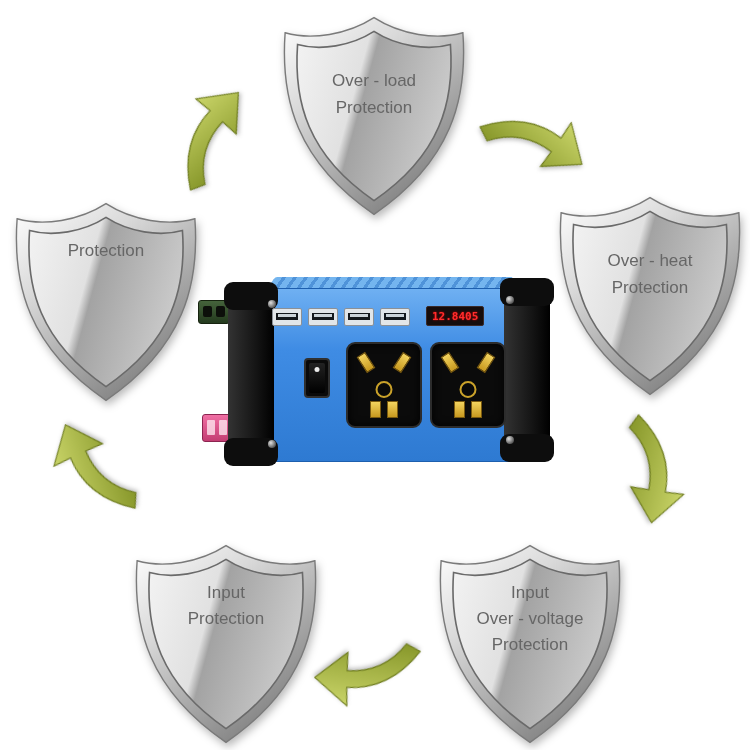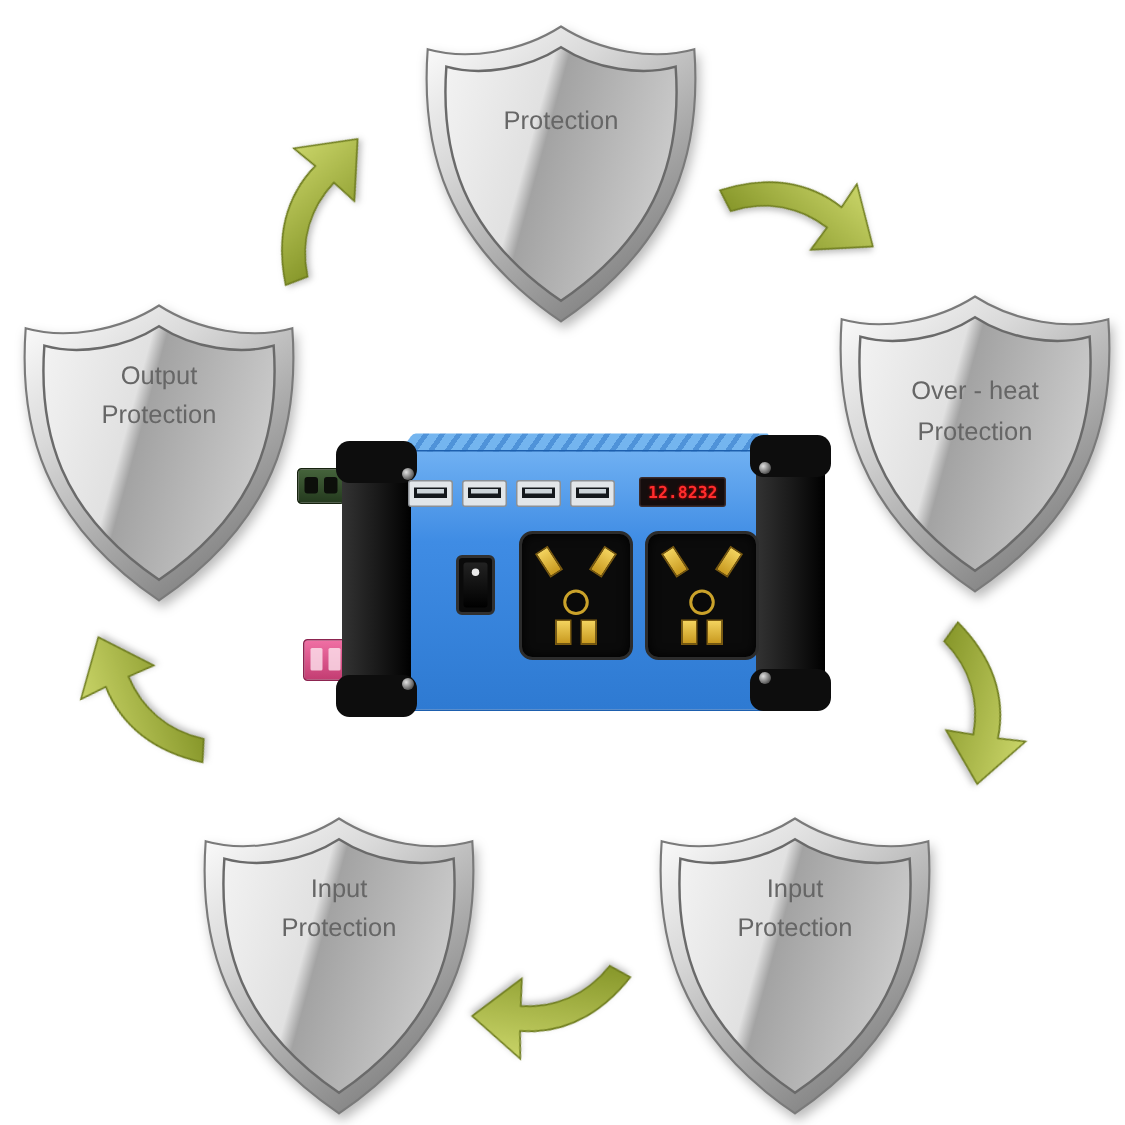--- a/index.html
+++ b/index.html
@@ -13,21 +13,21 @@
   .shield-text{
     position:absolute;left:8%;right:8%;text-align:center;
     color:#666666;font-size:17px;line-height:1.55;
   }
   .shield-text.lines-2{top:27%;}
   .shield-text.lines-3{top:19%;}
   
   .arrow{position:absolute;width:110px;height:85px;}
   .arrow svg{width:100%;height:100%;filter:drop-shadow(1px 2px 2px rgba(0,0,0,0.25));}
   
-  #device{position:absolute;left:196px;top:286px;width:360px;height:200px;}
+  #device{position:absolute;left:196px;top:274px;width:360px;height:200px;}
   .terminal-green{
     position:absolute;left:2px;top:26px;width:30px;height:22px;border-radius:3px;
     background:linear-gradient(180deg,#45633b,#243a1e);border:1px solid #16230f;z-index:1;
   }
   .terminal-green i{position:absolute;top:5px;width:9px;height:11px;background:#0c0f0a;border-radius:2px;}
   .terminal-green i:first-child{left:4px;} .terminal-green i:last-child{right:4px;}
   .connector-pink{
     position:absolute;left:6px;top:140px;width:28px;height:26px;border-radius:3px;
     background:linear-gradient(180deg,#f06fa4,#c33d72);border:1px solid #8c2450;z-index:1;
   }
@@ -117,20 +117,21 @@
       </linearGradient>
     </defs>
   </svg>
 
   <div class="shield" style="left:276px;top:12px;">
     <svg viewBox="0 0 200 220">
       <path d="M100 6 C128 24 166 30 194 22 C199 92 182 158 100 214 C18 158 1 92 6 22 C34 30 72 24 100 6 Z" fill="url(#rimGrad)" stroke="#7a7a7a" stroke-width="1.5"></path>
       <path d="M100 6 C128 24 166 30 194 22 C199 92 182 158 100 214 C18 158 1 92 6 22 C34 30 72 24 100 6 Z" transform="translate(100,110) scale(0.86) translate(-100,-110)" fill="url(#innerGrad)" stroke="#6a6a6a" stroke-width="2"></path>
     </svg>
     <div class="shield-text lines-2">
+      <div>Over - load</div>
       <div>Protection</div>
     </div>
   </div>
 
   <div class="shield" style="left:552px;top:192px;text-decoration:underline;">
     <svg viewBox="0 0 200 220">
       <path d="M100 6 C128 24 166 30 194 22 C199 92 182 158 100 214 C18 158 1 92 6 22 C34 30 72 24 100 6 Z" fill="url(#rimGrad)" stroke="#7a7a7a" stroke-width="1.5"></path>
       <path d="M100 6 C128 24 166 30 194 22 C199 92 182 158 100 214 C18 158 1 92 6 22 C34 30 72 24 100 6 Z" transform="translate(100,110) scale(0.86) translate(-100,-110)" fill="url(#innerGrad)" stroke="#6a6a6a" stroke-width="2"></path>
     </svg>
     <div class="shield-text lines-2">
@@ -139,20 +140,21 @@
     </div>
   </div>
 
   <div class="shield" style="left:432px;top:540px;">
     <svg viewBox="0 0 200 220">
       <path d="M100 6 C128 24 166 30 194 22 C199 92 182 158 100 214 C18 158 1 92 6 22 C34 30 72 24 100 6 Z" fill="url(#rimGrad)" stroke="#7a7a7a" stroke-width="1.5"></path>
       <path d="M100 6 C128 24 166 30 194 22 C199 92 182 158 100 214 C18 158 1 92 6 22 C34 30 72 24 100 6 Z" transform="translate(100,110) scale(0.86) translate(-100,-110)" fill="url(#innerGrad)" stroke="#6a6a6a" stroke-width="2"></path>
     </svg>
     <div class="shield-text lines-3">
       <div>Input</div>
+      <div>Over - voltage</div>
       <div>Protection</div>
     </div>
   </div>
 
   <div class="shield" style="left:128px;top:540px;">
     <svg viewBox="0 0 200 220">
       <path d="M100 6 C128 24 166 30 194 22 C199 92 182 158 100 214 C18 158 1 92 6 22 C34 30 72 24 100 6 Z" fill="url(#rimGrad)" stroke="#7a7a7a" stroke-width="1.5"></path>
       <path d="M100 6 C128 24 166 30 194 22 C199 92 182 158 100 214 C18 158 1 92 6 22 C34 30 72 24 100 6 Z" transform="translate(100,110) scale(0.86) translate(-100,-110)" fill="url(#innerGrad)" stroke="#6a6a6a" stroke-width="2"></path>
     </svg>
     <div class="shield-text lines-3">
@@ -160,21 +162,20 @@
       <div>Protection</div>
     </div>
   </div>
 
   <div class="shield" style="left:8px;top:198px;">
     <svg viewBox="0 0 200 220">
       <path d="M100 6 C128 24 166 30 194 22 C199 92 182 158 100 214 C18 158 1 92 6 22 C34 30 72 24 100 6 Z" fill="url(#rimGrad)" stroke="#7a7a7a" stroke-width="1.5"></path>
       <path d="M100 6 C128 24 166 30 194 22 C199 92 182 158 100 214 C18 158 1 92 6 22 C34 30 72 24 100 6 Z" transform="translate(100,110) scale(0.86) translate(-100,-110)" fill="url(#innerGrad)" stroke="#6a6a6a" stroke-width="2"></path>
     </svg>
     <div class="shield-text lines-3">
-      <div>Output</div>
       <div>Protection</div>
     </div>
   </div>
 
   <div class="arrow" style="left:152px;top:92px;transform:rotate(-42deg);">
     <svg viewBox="0 0 120 90">
         <path d="M6 78 C 26 44 52 30 80 28 L 77 8 L 116 34 L 84 66 L 82 46 C 58 48 36 60 22 84 Z" fill="url(#arrowGrad)" stroke="#6f7d1f" stroke-width="1.2"></path>
       </svg>
   </div>
 
@@ -239,21 +240,21 @@
         </div>
       </div>
     <div class="usb-port" style="left:184px;">
         <div class="usb-inner">
           <i></i>
         </div>
       </div>
 
     <div class="led-display">
       <span>12.8</span>
-      <span>232</span>
+      <span>405</span>
     </div>
 
     <div class="ac-outlet" style="left:150px;">
       <div class="pin pin-tl"></div>
         <div class="pin pin-tr"></div>
       <div class="pin-center"></div>
       <div class="pin pin-b1"></div>
         <div class="pin pin-b2"></div>
     </div>
     <div class="ac-outlet" style="left:234px;">

